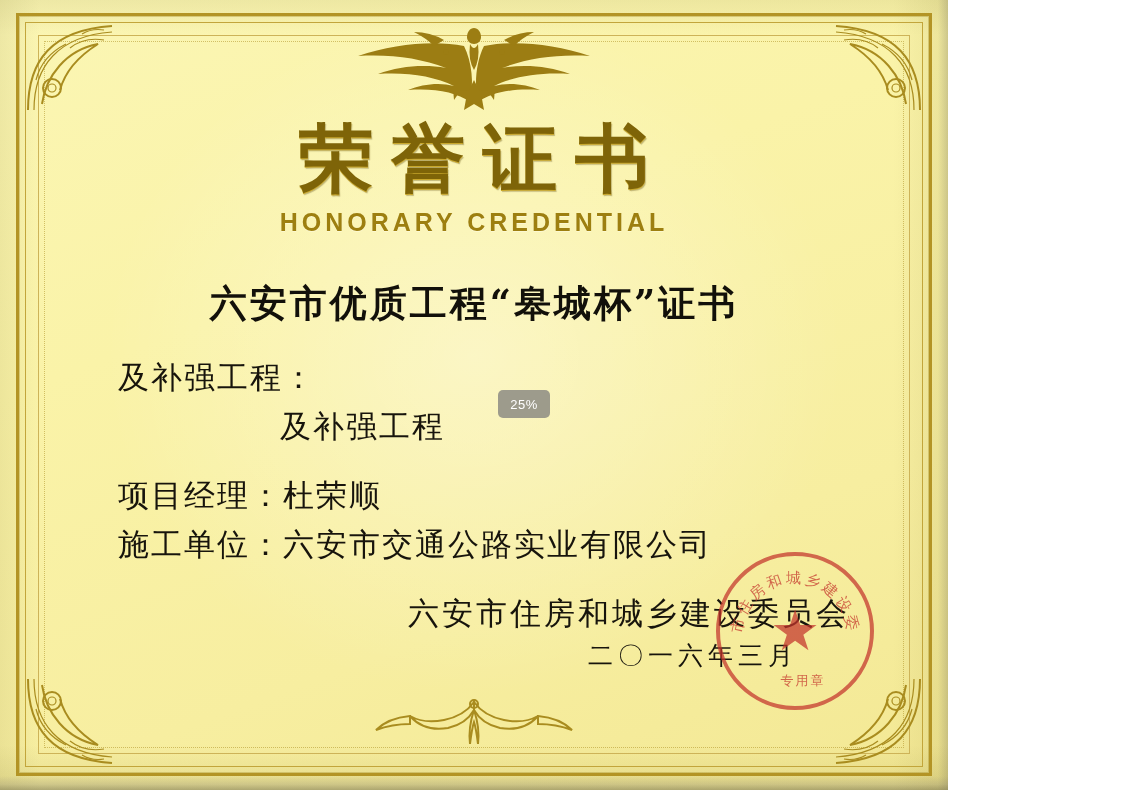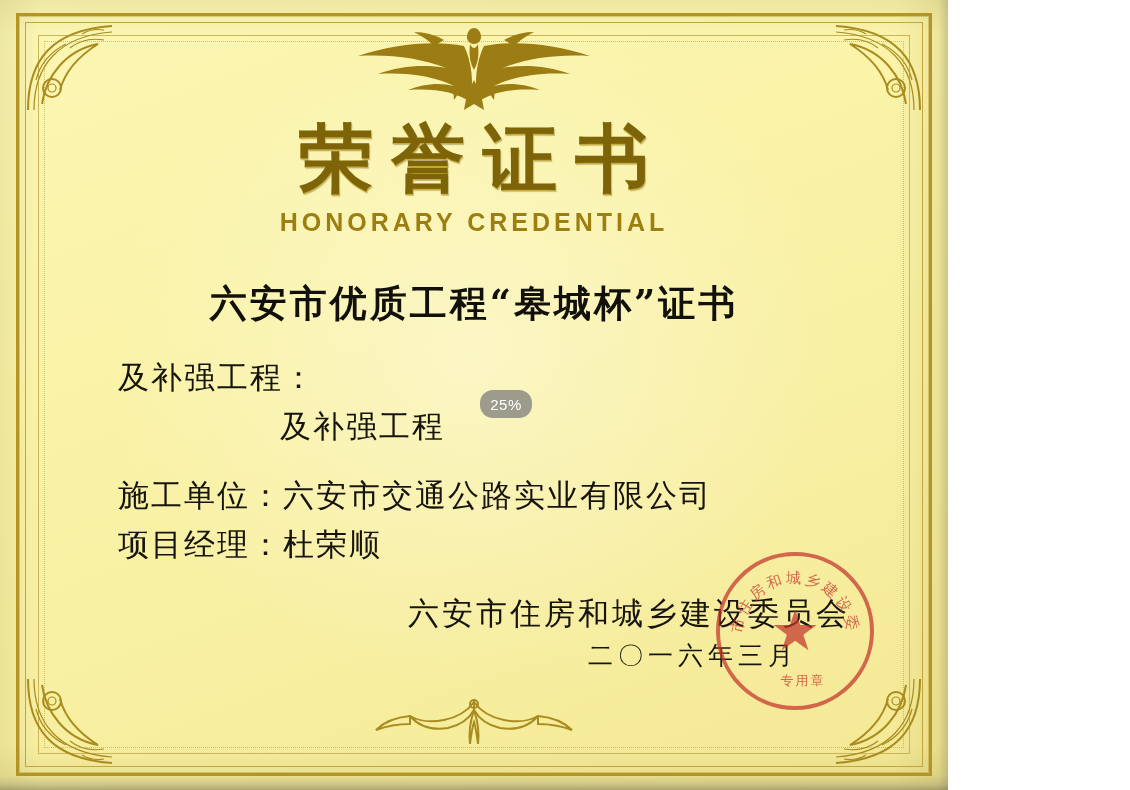--- a/index.html
+++ b/index.html
@@ -246,29 +246,29 @@
     text-align: center;
     color: #c4342c;
     font-family: "DejaVu Serif", serif;
     font-size: 13px;
     letter-spacing: 2px;
   }
 
   
   .zoom-badge {
     position: absolute;
-    left: 480px;
+    left: 498px;
     top: 390px;
     width: 52px;
     height: 28px;
     background: rgba(120,120,120,0.72);
-    border-radius: 13px;
+    border-radius: 5px;
     color: #ffffff;
     font-family: "Liberation Sans", sans-serif;
-    font-size: 15px;
+    font-size: 13px;
     display: flex;
     align-items: center;
     justify-content: center;
     letter-spacing: 0.5px;
   }
 
   
   .page-edge {
     position: absolute;
     left: 0;
@@ -373,27 +373,27 @@
     <div class="subtitle">六安市优质工程“皋城杯”证书</div>
 
     <div class="fields">
 
       <div class="field-row">
         <span class="field-label">及补强工程：</span>
       </div>
       <div class="field-cont">及补强工程</div>
 
       <div class="field-row">
+        <span class="field-label">项目经理：</span>
+        <span class="field-value">杜荣顺</span>
+      </div>
+
+      <div class="field-row">
         <span class="field-label">施工单位：</span>
         <span class="field-value">六安市交通公路实业有限公司</span>
-      </div>
-
-      <div class="field-row">
-        <span class="field-label">项目经理：</span>
-        <span class="field-value">杜荣顺</span>
       </div>
 
     </div>
 
     <div class="signature">
       <div class="sig-org">六安市住房和城乡建设委员会</div>
       <div class="sig-date">二〇一六年三月</div>
     </div>
 
   </div>

